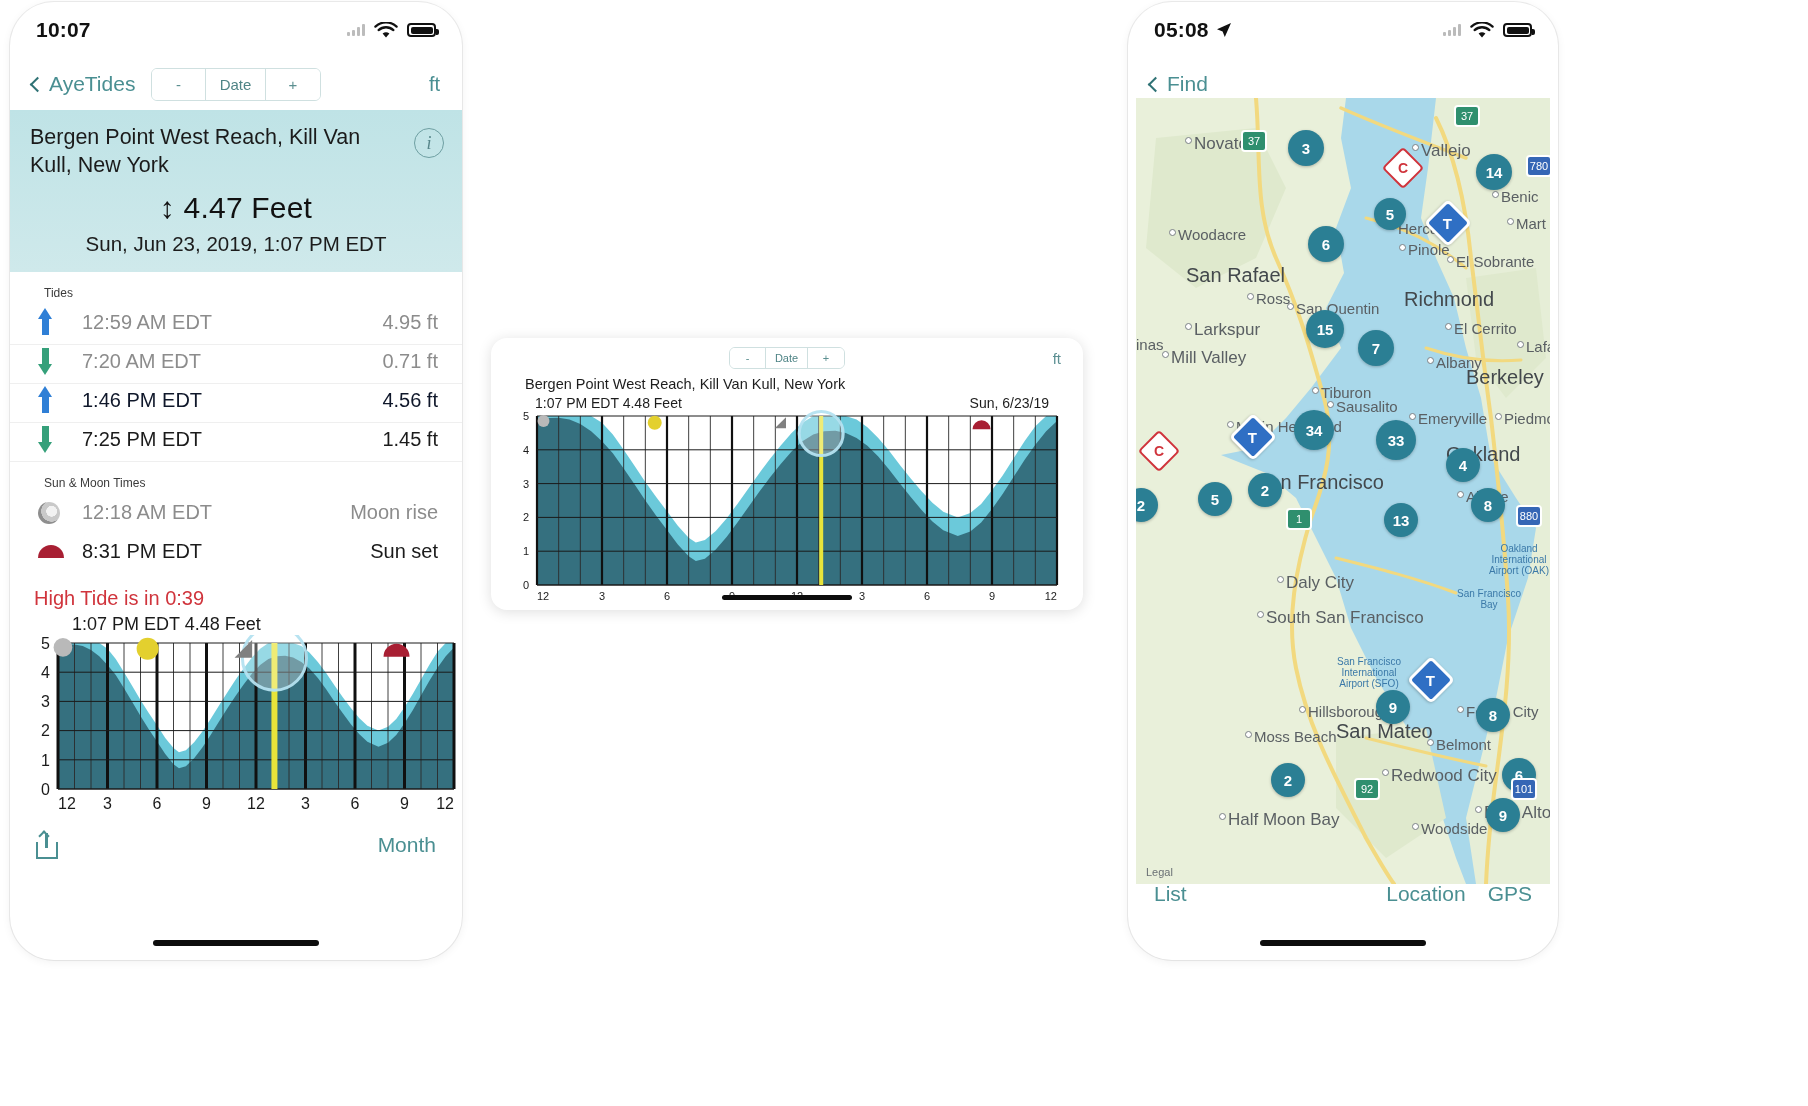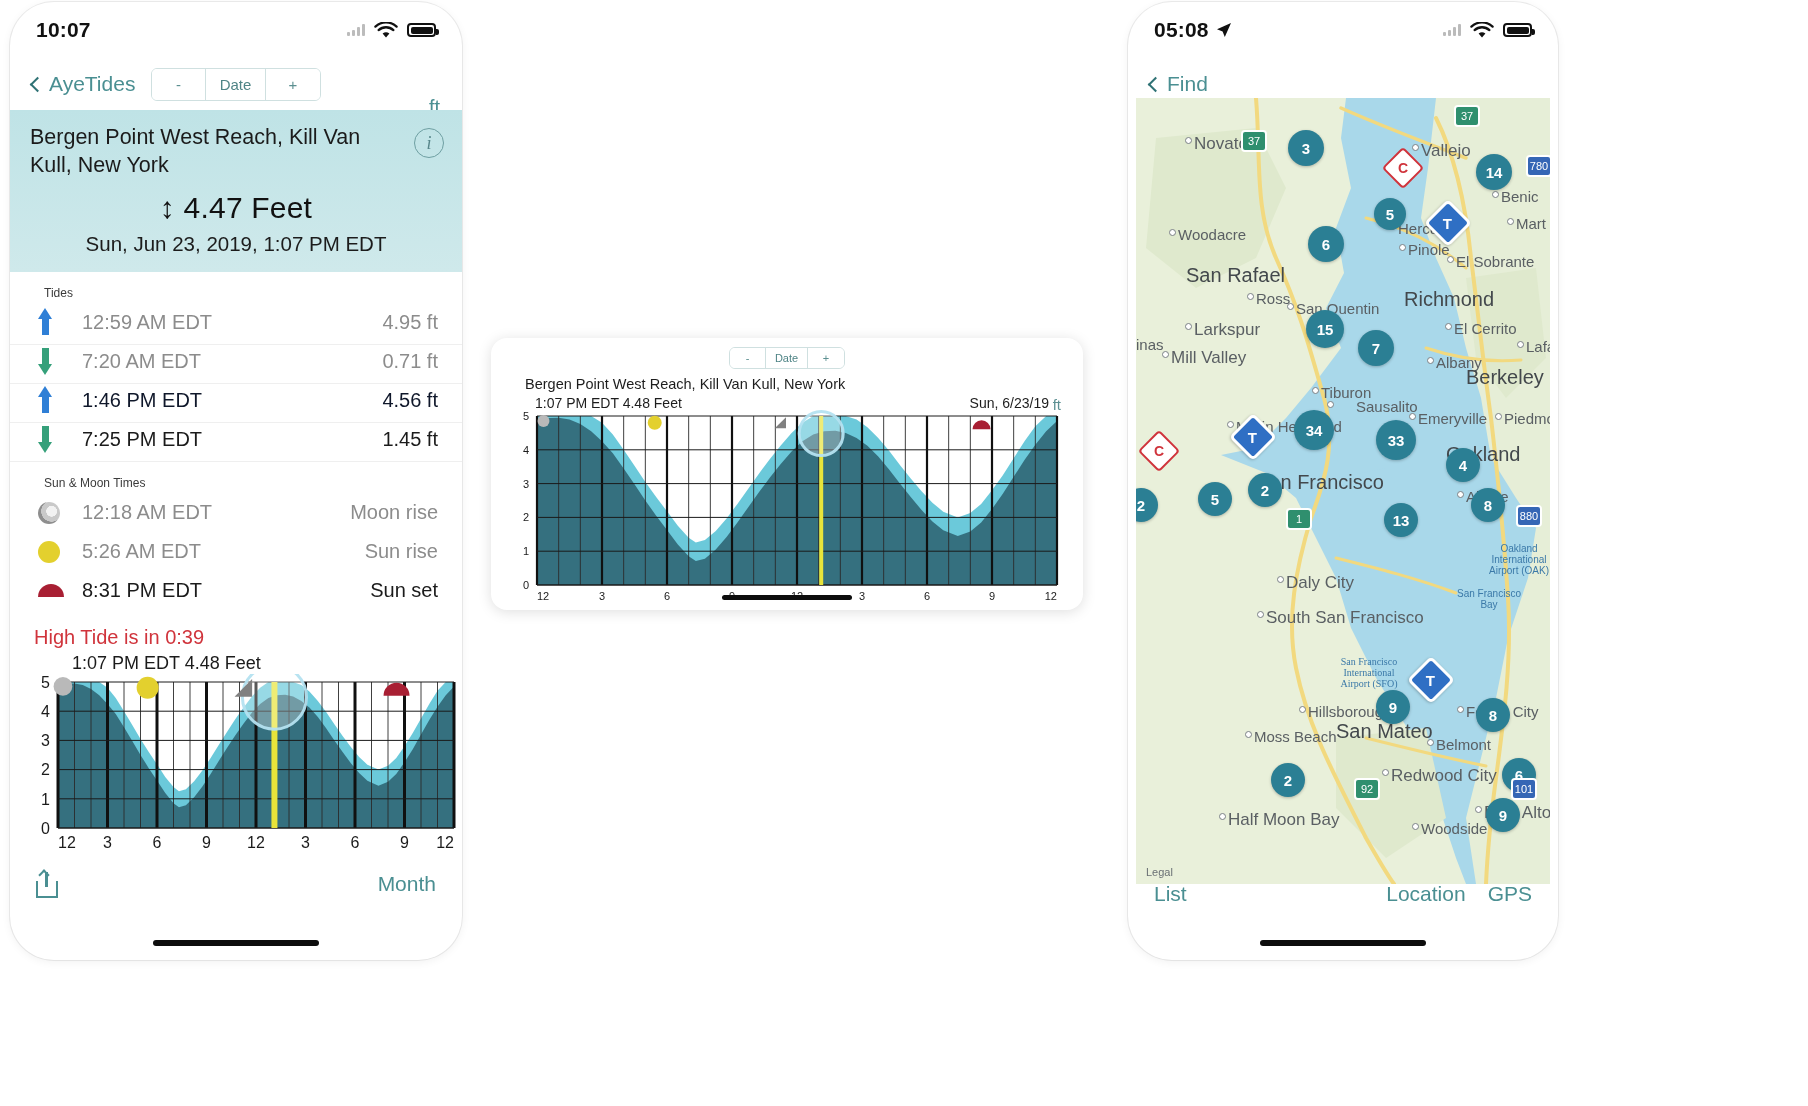--- a/index.html
+++ b/index.html
@@ -44,21 +44,21 @@
     position:absolute; left:50%; transform:translateX(-50%);
     display:flex; border:1px solid #cfe0e0; border-radius:6px; overflow:hidden;
     background:#fff;
   }
   .seg div {
     padding:7px 0; width:54px; text-align:center; font-size:15px; color:#5b8f90;
     border-right:1px solid #cfe0e0; cursor:pointer; background:#fff;
   }
   .seg div:last-child{border-right:none;}
   .seg .mid{width:60px;color:#4f8486;}
-  .units { margin-left:auto; font-size:20px; color:#4a8f92; cursor:pointer;margin-top:46px;}
+  .units { margin-left:auto; font-size:20px; color:#4a8f92; cursor:pointer;}
 
   
   .hdr {
     background:linear-gradient(180deg,#bfe3e6 0%,#cfe9eb 100%);
     padding:14px 20px 16px 20px; position:relative;
   }
   .hdr .loc { font-size:21.5px; color:#1b1b1b; line-height:1.28; max-width:360px;}
   .info-btn {
     position:absolute; right:18px; top:18px; width:30px;height:30px;border-radius:50%;
     border:1.6px solid #6e9fa2; color:#57868a; font-size:18px; font-style:italic;
@@ -235,27 +235,20 @@
   </div>
 
   <div class="sect">Sun &amp; Moon Times</div>
 
   <div class="row" style="border-bottom:none;">
     <span class="ic">
         <i class="moon-rise"></i>
       </span>
     <span class="t">12:18 AM EDT</span>
     <span class="v">Moon rise</span>
-  </div>
-  <div class="row" style="border-bottom:none;">
-    <span class="ic">
-        <i class="sun-dot"></i>
-      </span>
-    <span class="t">5:26 AM EDT</span>
-    <span class="v">Sun rise</span>
   </div>
   <div class="row dark" style="border-bottom:none;">
     <span class="ic">
         <i class="sun-set"></i>
       </span>
     <span class="t">8:31 PM EDT</span>
     <span class="v">Sun set</span>
   </div>
 
   <div class="countdown">High Tide is in 0:39</div>
@@ -464,21 +457,21 @@
       <i class="mdot" style="left: 111px; top: 195px;"></i>
       <span class="mlabel" style="left: 160px; top: 202px;">San Quentin</span>
       <i class="mdot" style="left: 151px; top: 205px;"></i>
       <span class="mlabel city" style="left: 58px; top: 222px;">Larkspur</span>
       <i class="mdot" style="left: 49px; top: 225px;"></i>
       <span class="mlabel" style="left: 0px; top: 238px;">inas</span>
       <span class="mlabel city" style="left: 35px; top: 250px;">Mill Valley</span>
       <i class="mdot" style="left: 26px; top: 253px;"></i>
       <span class="mlabel" style="left: 185px; top: 286px;">Tiburon</span>
       <i class="mdot" style="left: 176px; top: 289px;"></i>
-      <span class="mlabel" style="left: 200px; top: 300px; margin-left: 20px;">Sausalito</span>
+      <span class="mlabel" style="left: 200px; top: 300px;">Sausalito</span>
       <i class="mdot" style="left: 191px; top: 303px;"></i>
       <span class="mlabel" style="left: 100px; top: 320px;">Marin Headland</span>
       <i class="mdot" style="left: 91px; top: 323px;"></i>
       <span class="mlabel city" style="left: 285px; top: 43px;">Vallejo</span>
       <i class="mdot" style="left: 276px; top: 46px;"></i>
       <span class="mlabel" style="left: 365px; top: 90px;">Benic</span>
       <i class="mdot" style="left: 356px; top: 93px;"></i>
       <span class="mlabel" style="left: 380px; top: 117px;">Mart</span>
       <i class="mdot" style="left: 371px; top: 120px;"></i>
       <span class="mlabel" style="left: 262px; top: 122px;">Hercules</span>
@@ -502,21 +495,21 @@
       <span class="mlabel big" style="left: 310px; top: 345px;">Oakland</span>
       <span class="mlabel big" style="left: 120px; top: 373px;">San Francisco</span>
       <span class="mlabel" style="left: 330px; top: 390px;">Alame</span>
       <i class="mdot" style="left: 321px; top: 393px;"></i>
       <span class="mlabel city" style="left: 150px; top: 475px;">Daly City</span>
       <i class="mdot" style="left: 141px; top: 478px;"></i>
       <span class="mlabel city" style="left: 130px; top: 510px;">South San Francisco</span>
       <i class="mdot" style="left: 121px; top: 513px;"></i>
       <span class="mlabel" style="font-size: 10px; color: rgb(59, 121, 168); max-width: 70px; white-space: normal; text-align: center; left: 352px; top: 445px;">Oakland International Airport (OAK)</span>
       <span class="mlabel" style="font-size: 10px; color: rgb(59, 121, 168); max-width: 70px; white-space: normal; text-align: center; left: 318px; top: 490px;">San Francisco Bay</span>
-      <span class="mlabel" style="font-size: 10px; color: rgb(59, 121, 168); max-width: 70px; white-space: normal; text-align: center; left: 198px; top: 558px; font-family: Liberation Serif, serif;">San Francisco International Airport (SFO)</span>
+      <span class="mlabel" style="font-size: 10px; color: rgb(59, 121, 168); max-width: 70px; white-space: normal; text-align: center; left: 198px; top: 558px;">San Francisco International Airport (SFO)</span>
       <span class="mlabel" style="left: 172px; top: 605px;">Hillsborough</span>
       <i class="mdot" style="left: 163px; top: 608px;"></i>
       <span class="mlabel" style="left: 118px; top: 630px;">Moss Beach</span>
       <i class="mdot" style="left: 109px; top: 633px;"></i>
       <span class="mlabel big" style="left: 200px; top: 622px;">San Mateo</span>
       <span class="mlabel" style="left: 300px; top: 638px;">Belmont</span>
       <i class="mdot" style="left: 291px; top: 641px;"></i>
       <span class="mlabel" style="left: 330px; top: 605px;">Foster City</span>
       <i class="mdot" style="left: 321px; top: 608px;"></i>
       <span class="mlabel city" style="left: 255px; top: 668px;">Redwood City</span>

